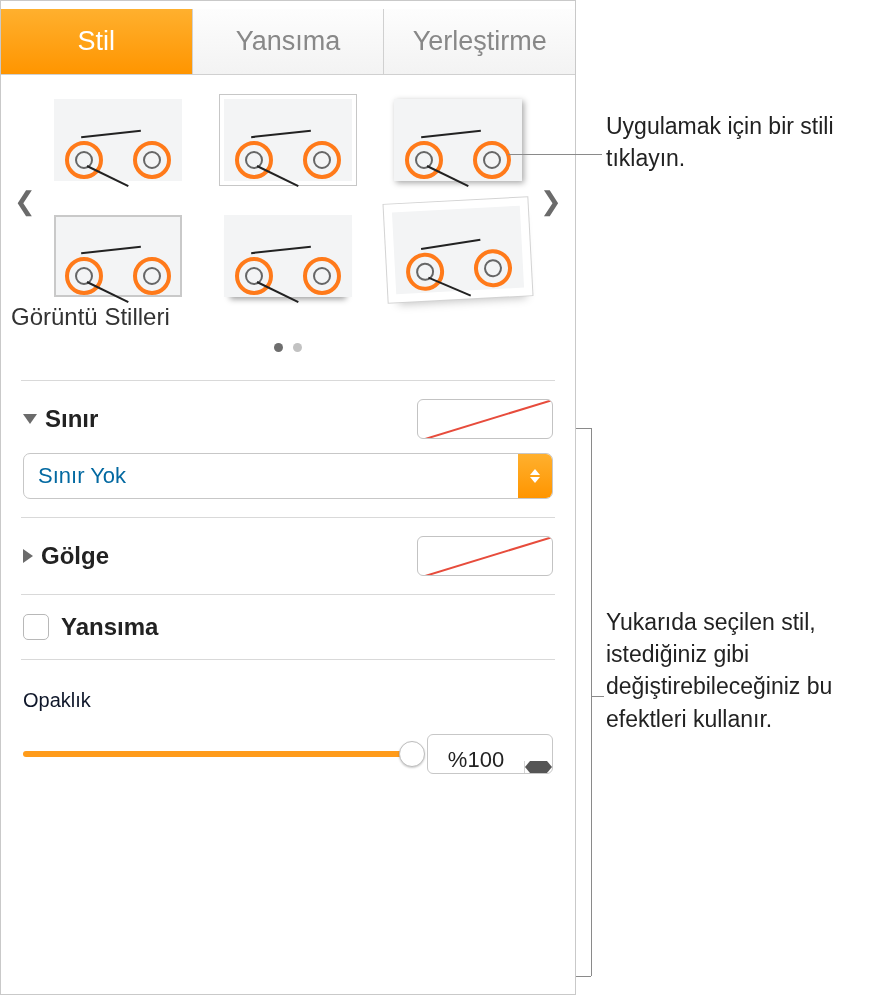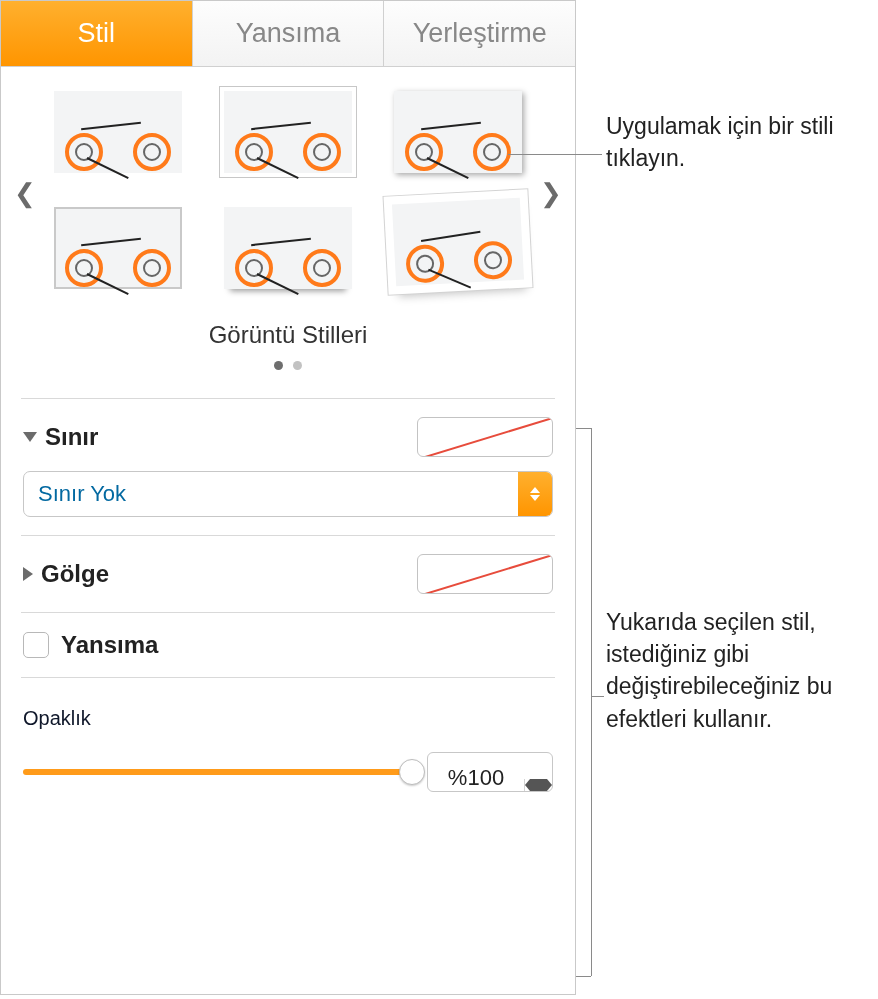--- a/index.html
+++ b/index.html
@@ -18,20 +18,21 @@
       background: #fff;
       position: relative;
       display: flex;
       flex-direction: column;
     }
     .tabbar {
       display: flex;
       height: 66px;
       border-bottom: 1px solid #d0d0d0;
       background: linear-gradient(#fdfdfd,#f3f3f3);
+      margin-top: 8px;
     }
     .tab {
       flex: 1;
       display: flex;
       align-items: center;
       justify-content: center;
       font-size: 27px;
       color: #888;
       border-right: 1px solid #d0d0d0;
     }
@@ -119,24 +120,23 @@
     .thumb.style-2 .thumb-inner{ box-shadow: 0 0 0 4px #fff, 0 0 0 5px #c7c7c7;}
     .thumb.style-3 .thumb-inner{ box-shadow: 2px 2px 6px rgba(0,0,0,.35);}
     .thumb.style-4 .thumb-inner{ box-shadow: inset 0 0 0 2px #c9c9c9;}
     .thumb.style-5 .thumb-inner{ box-shadow: 0 8px 6px -6px rgba(0,0,0,.4);}
     .thumb.style-6 .thumb-inner{
       transform: rotate(-3deg);
       box-shadow: 0 0 0 8px #fff, 0 0 0 9px #d3d3d3, 2px 10px 10px rgba(0,0,0,.25);
       margin-bottom:12px;
     }
     .styles-title {
-      text-align:center;
+      text-align:left;
       font-size: 24px;
       color:#333;
-      margin-top: 26px;
     }
     .page-dots{
       display:flex;justify-content:center;gap:10px;margin:12px 0 18px;
     }
     .dot{width:9px;height:9px;border-radius:50%;background:#c2c2c2;}
     .dot.active{background:#6e6e6e;}
     .hr{height:1px;background:#d9d9d9;margin:0 20px;}
     .section{padding: 18px 22px 18px 22px;}
     .section-head{display:flex;align-items:center;justify-content:space-between;gap:36px;}
     .section-left{display:flex;align-items:center;gap:8px;font-size:24px;font-weight:600;color:#222;}

